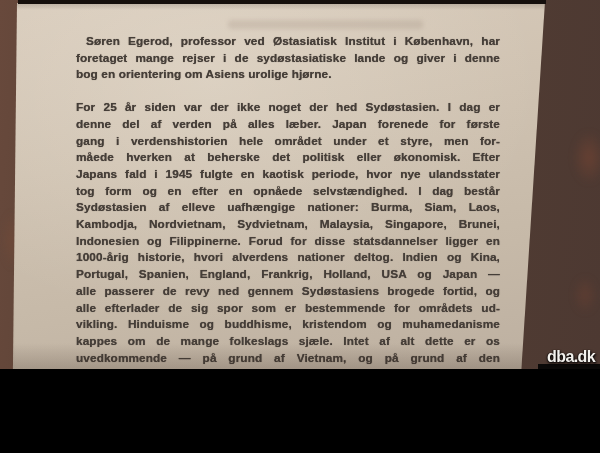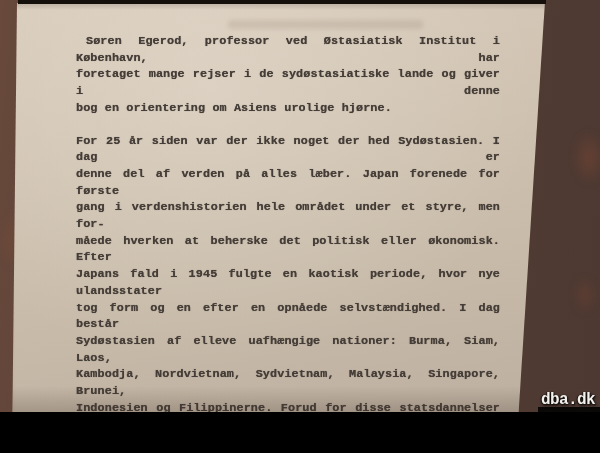--- a/index.html
+++ b/index.html
@@ -1,20 +1,20 @@
 <!DOCTYPE html>
 <html><head>
 <meta charset="utf-8">
 <style>
   * { margin:0; padding:0; box-sizing:border-box; }
   html,body { width:600px; height:453px; overflow:hidden; background:#000; }
 
   .photo {
-    position:relative; width:600px; height:412px; overflow:hidden;
-    font-family:Liberation Mono, monospace;
+    position:relative; width:600px; height:369px; overflow:hidden;
+    font-family:Liberation Sans, sans-serif;
     background: linear-gradient(95deg, #68493c 0%, #5e4437 14%, #533e33 55%, #4d3932 100%);
   }
 
   
   .patch { position:absolute; filter:blur(3px); pointer-events:none; }
   .patch.p1 { right:-6px; top:130px; width:34px; height:55px;
     background: radial-gradient(ellipse, rgba(140,75,52,0.40), transparent 70%); }
   .patch.p2 { right:2px; top:275px; width:26px; height:40px;
     background: radial-gradient(ellipse, rgba(130,70,50,0.30), transparent 70%); }
   .patch.p3 { left:2px; top:210px; width:18px; height:60px;

